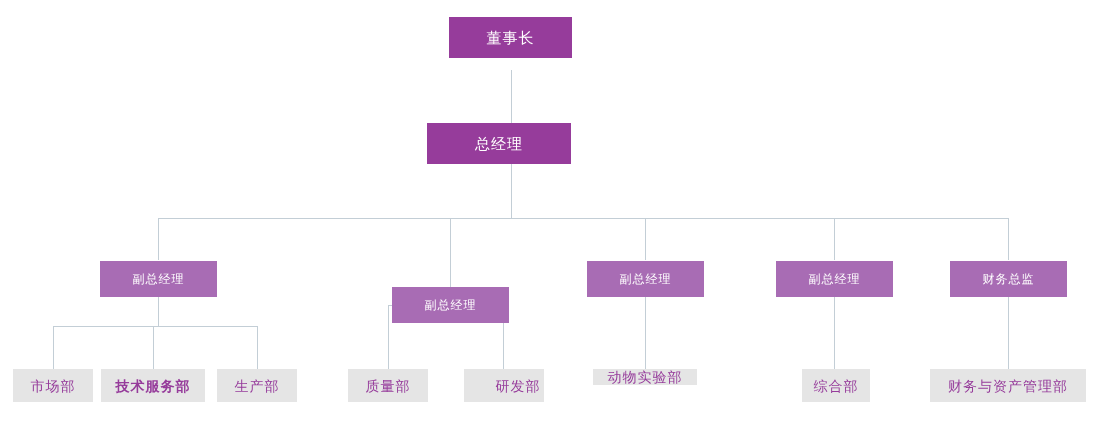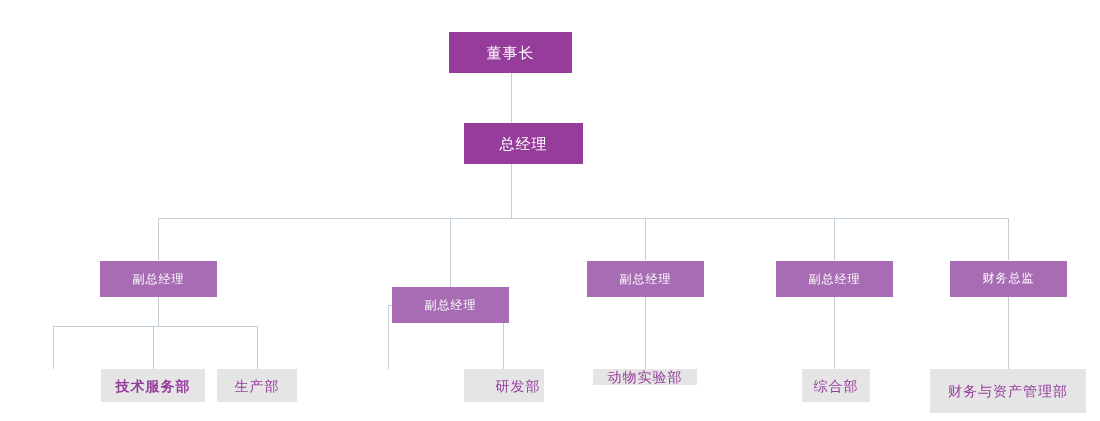--- a/index.html
+++ b/index.html
@@ -85,67 +85,73 @@
   <div class="conn conn-h" style="left:388px; top:305px; width:116px;"></div>
   <div class="conn conn-v" style="left:388px; top:305px; height:64px;"></div>
   <div class="conn conn-v" style="left:503px; top:305px; height:64px;"></div>
 
   <div class="conn conn-v" style="left:645px; top:297px; height:72px;"></div>
 
   <div class="conn conn-v" style="left:834px; top:297px; height:72px;"></div>
 
   <div class="conn conn-v" style="left:1008px; top:297px; height:72px;"></div>
 
-  <div class="node level-top" style="left:449px; top:32px; width:123px; height:41px;">
+  <div class="node level-top" style="left:449px; top:17px; width:123px; height:41px;">
     <span class="node-label">董事长</span>
   </div>
 
-  <div class="node level-top" style="left:464px; top:123px; width:119px; height:41px;">
+  <div class="node level-top" style="left:427px; top:123px; width:144px; height:41px;">
     <span class="node-label">总经理</span>
   </div>
 
   <div class="node level-mid" style="left:100px; top:261px; width:117px; height:36px;">
     <span class="node-label">副总经理</span>
   </div>
 
   <div class="node level-mid" style="left:392px; top:287px; width:117px; height:36px;">
     <span class="node-label">副总经理</span>
   </div>
 
   <div class="node level-mid" style="left:587px; top:261px; width:117px; height:36px;">
     <span class="node-label">副总经理</span>
   </div>
 
   <div class="node level-mid" style="left:776px; top:261px; width:117px; height:36px;">
     <span class="node-label">副总经理</span>
   </div>
 
-  <div class="node level-mid" style="left:950px; top:261px; width:117px; height:36px;font-family:Liberation Mono, monospace;">
+  <div class="node level-mid" style="left:950px; top:261px; width:117px; height:36px;">
     <span class="node-label">财务总监</span>
   </div>
 
+  <div class="node level-leaf" style="left:13px; top:369px; width:80px; height:33px;">
+    <span class="node-label">市场部</span>
+  </div>
 
   <div class="node level-leaf" style="left:101px; top:369px; width:104px; height:33px;font-weight:bold;">
     <span class="node-label">技术服务部</span>
   </div>
 
   <div class="node level-leaf" style="left:217px; top:369px; width:80px; height:33px;">
     <span class="node-label">生产部</span>
   </div>
 
+  <div class="node level-leaf" style="left:348px; top:369px; width:80px; height:33px;">
+    <span class="node-label">质量部</span>
+  </div>
 
   <div class="node level-leaf" style="left:464px; top:369px; width:80px; height:33px;padding-left:28px;">
     <span class="node-label">研发部</span>
   </div>
 
   <div class="node level-leaf" style="left:593px; top:369px; width:104px; height:16px;">
     <span class="node-label">动物实验部</span>
   </div>
 
   <div class="node level-leaf" style="left:802px; top:369px; width:68px; height:33px;">
     <span class="node-label">综合部</span>
   </div>
 
-  <div class="node level-leaf" style="left:930px; top:369px; width:156px; height:44px;">
+  <div class="node level-leaf" style="left:930px; top:369px; width:156px; height:33px;">
     <span class="node-label">财务与资产管理部</span>
   </div>
 
 </div>
 
 </body></html>

